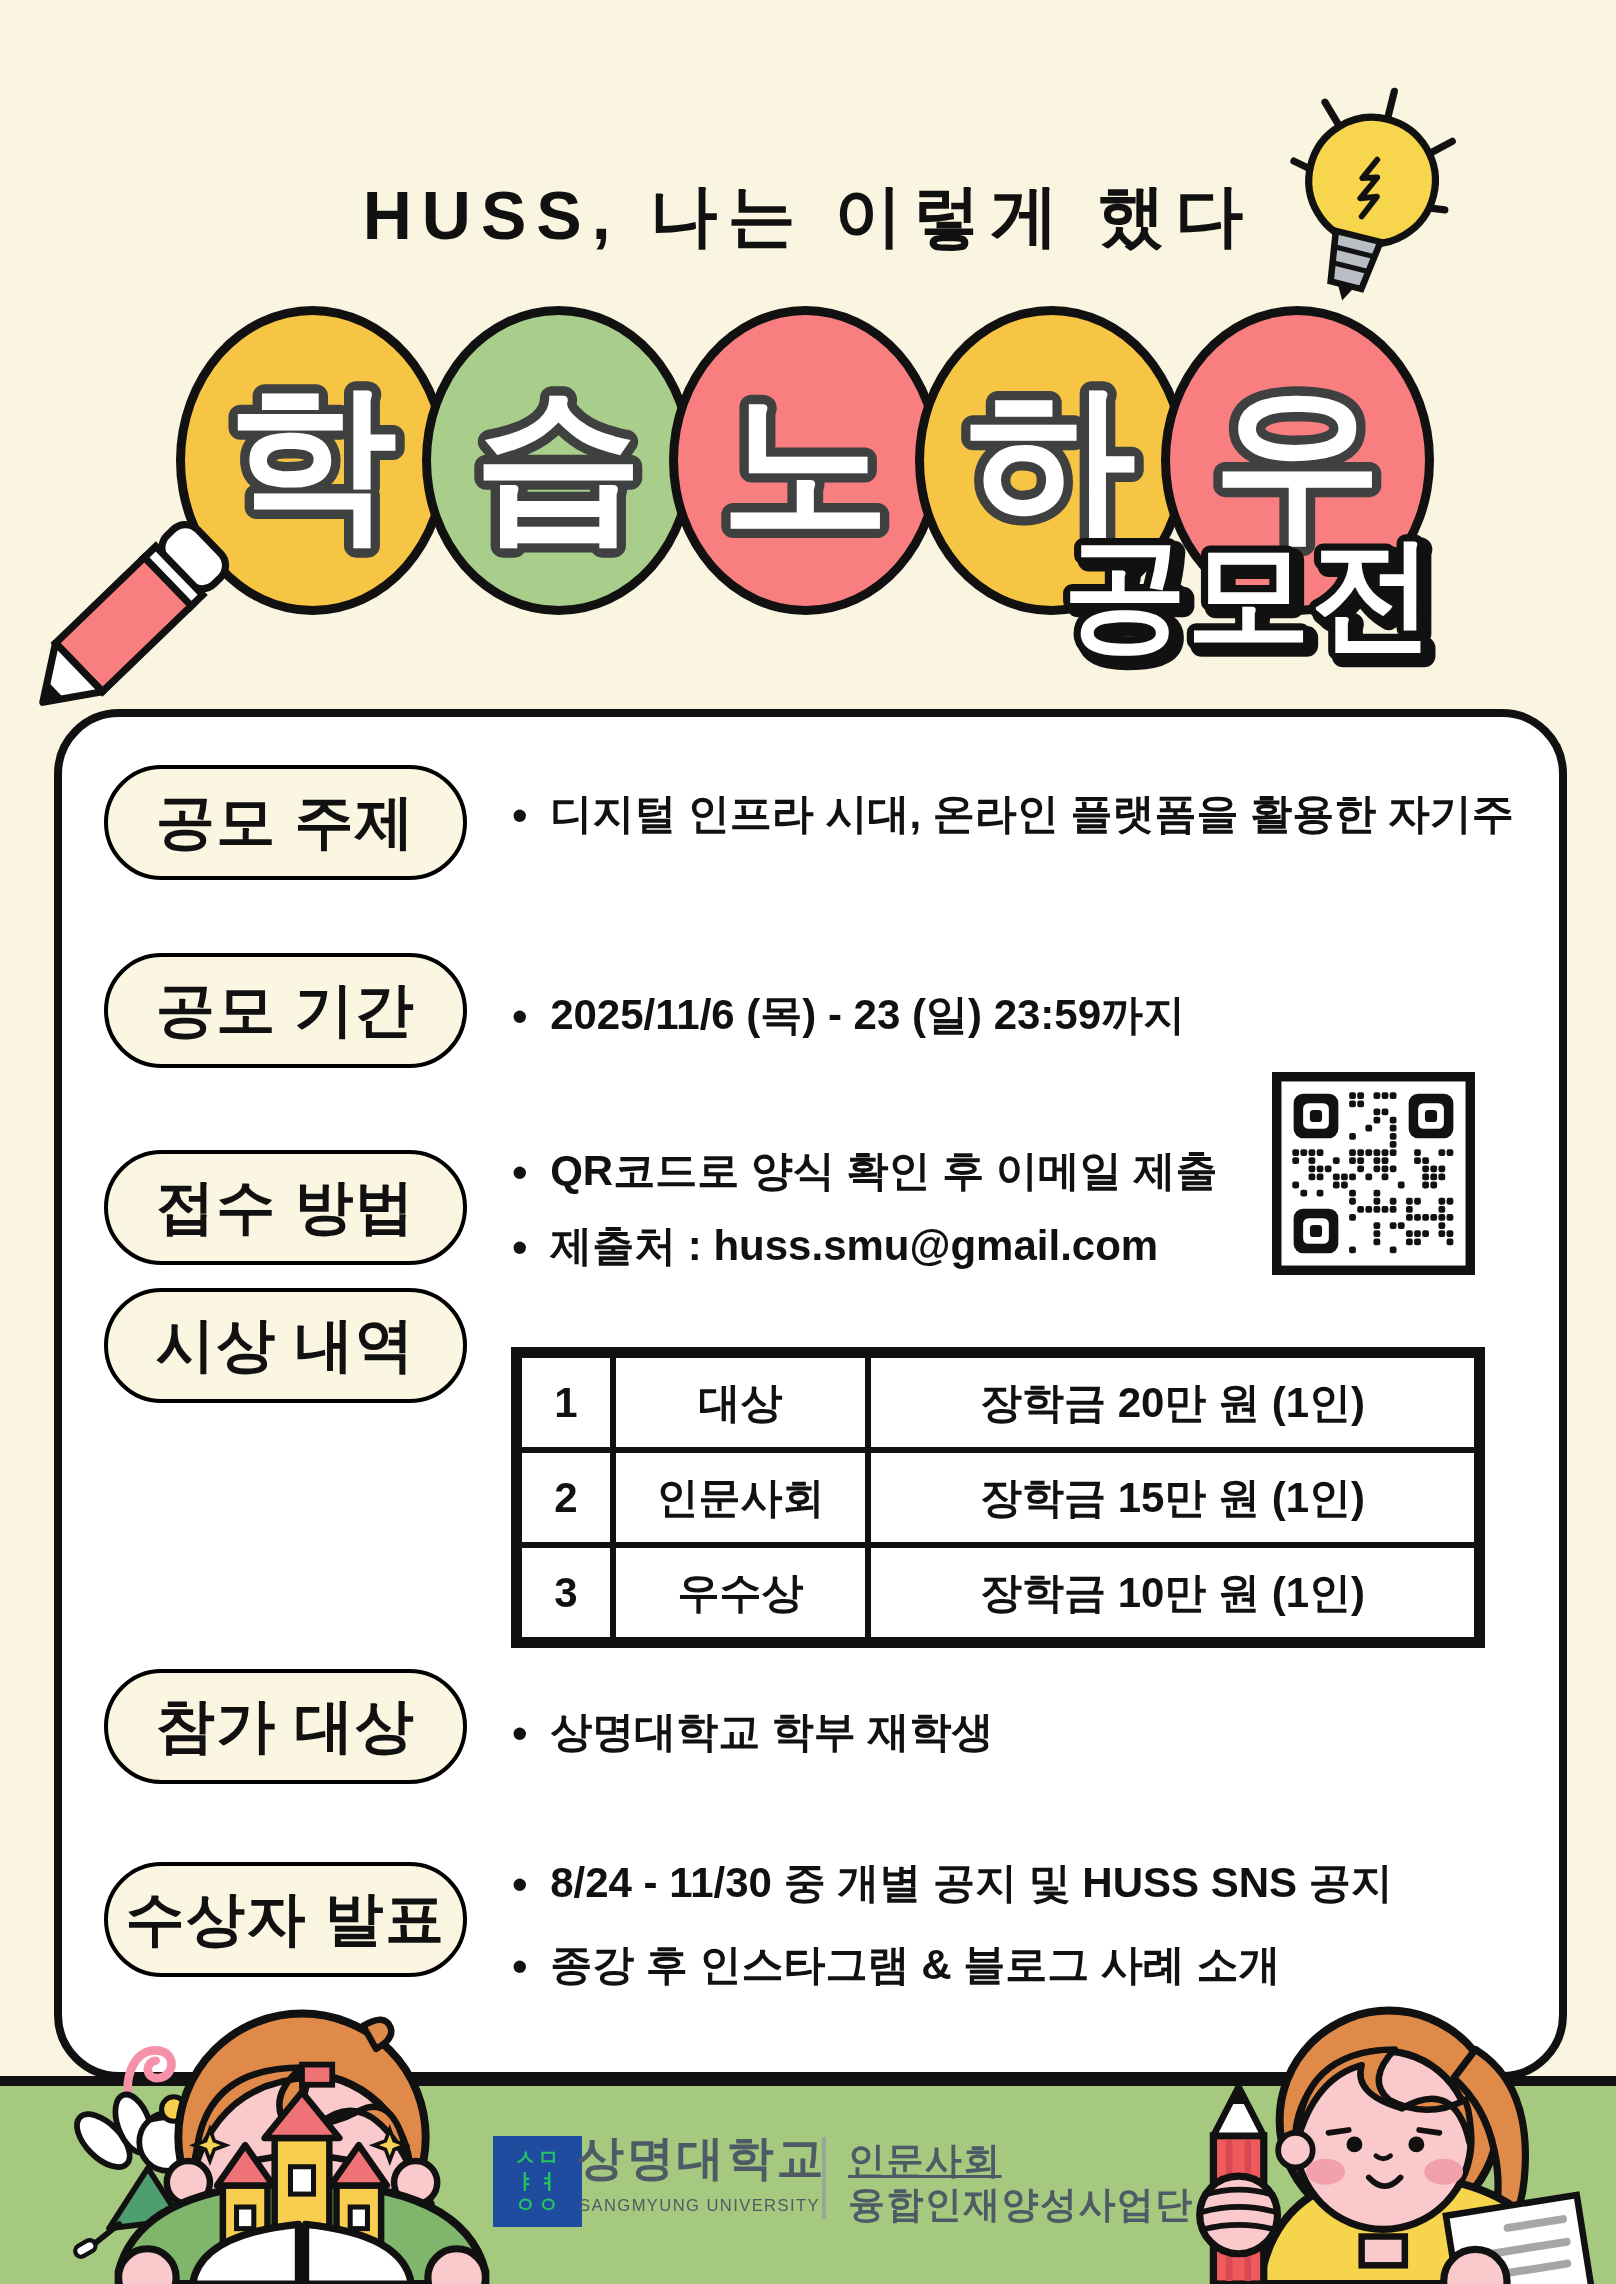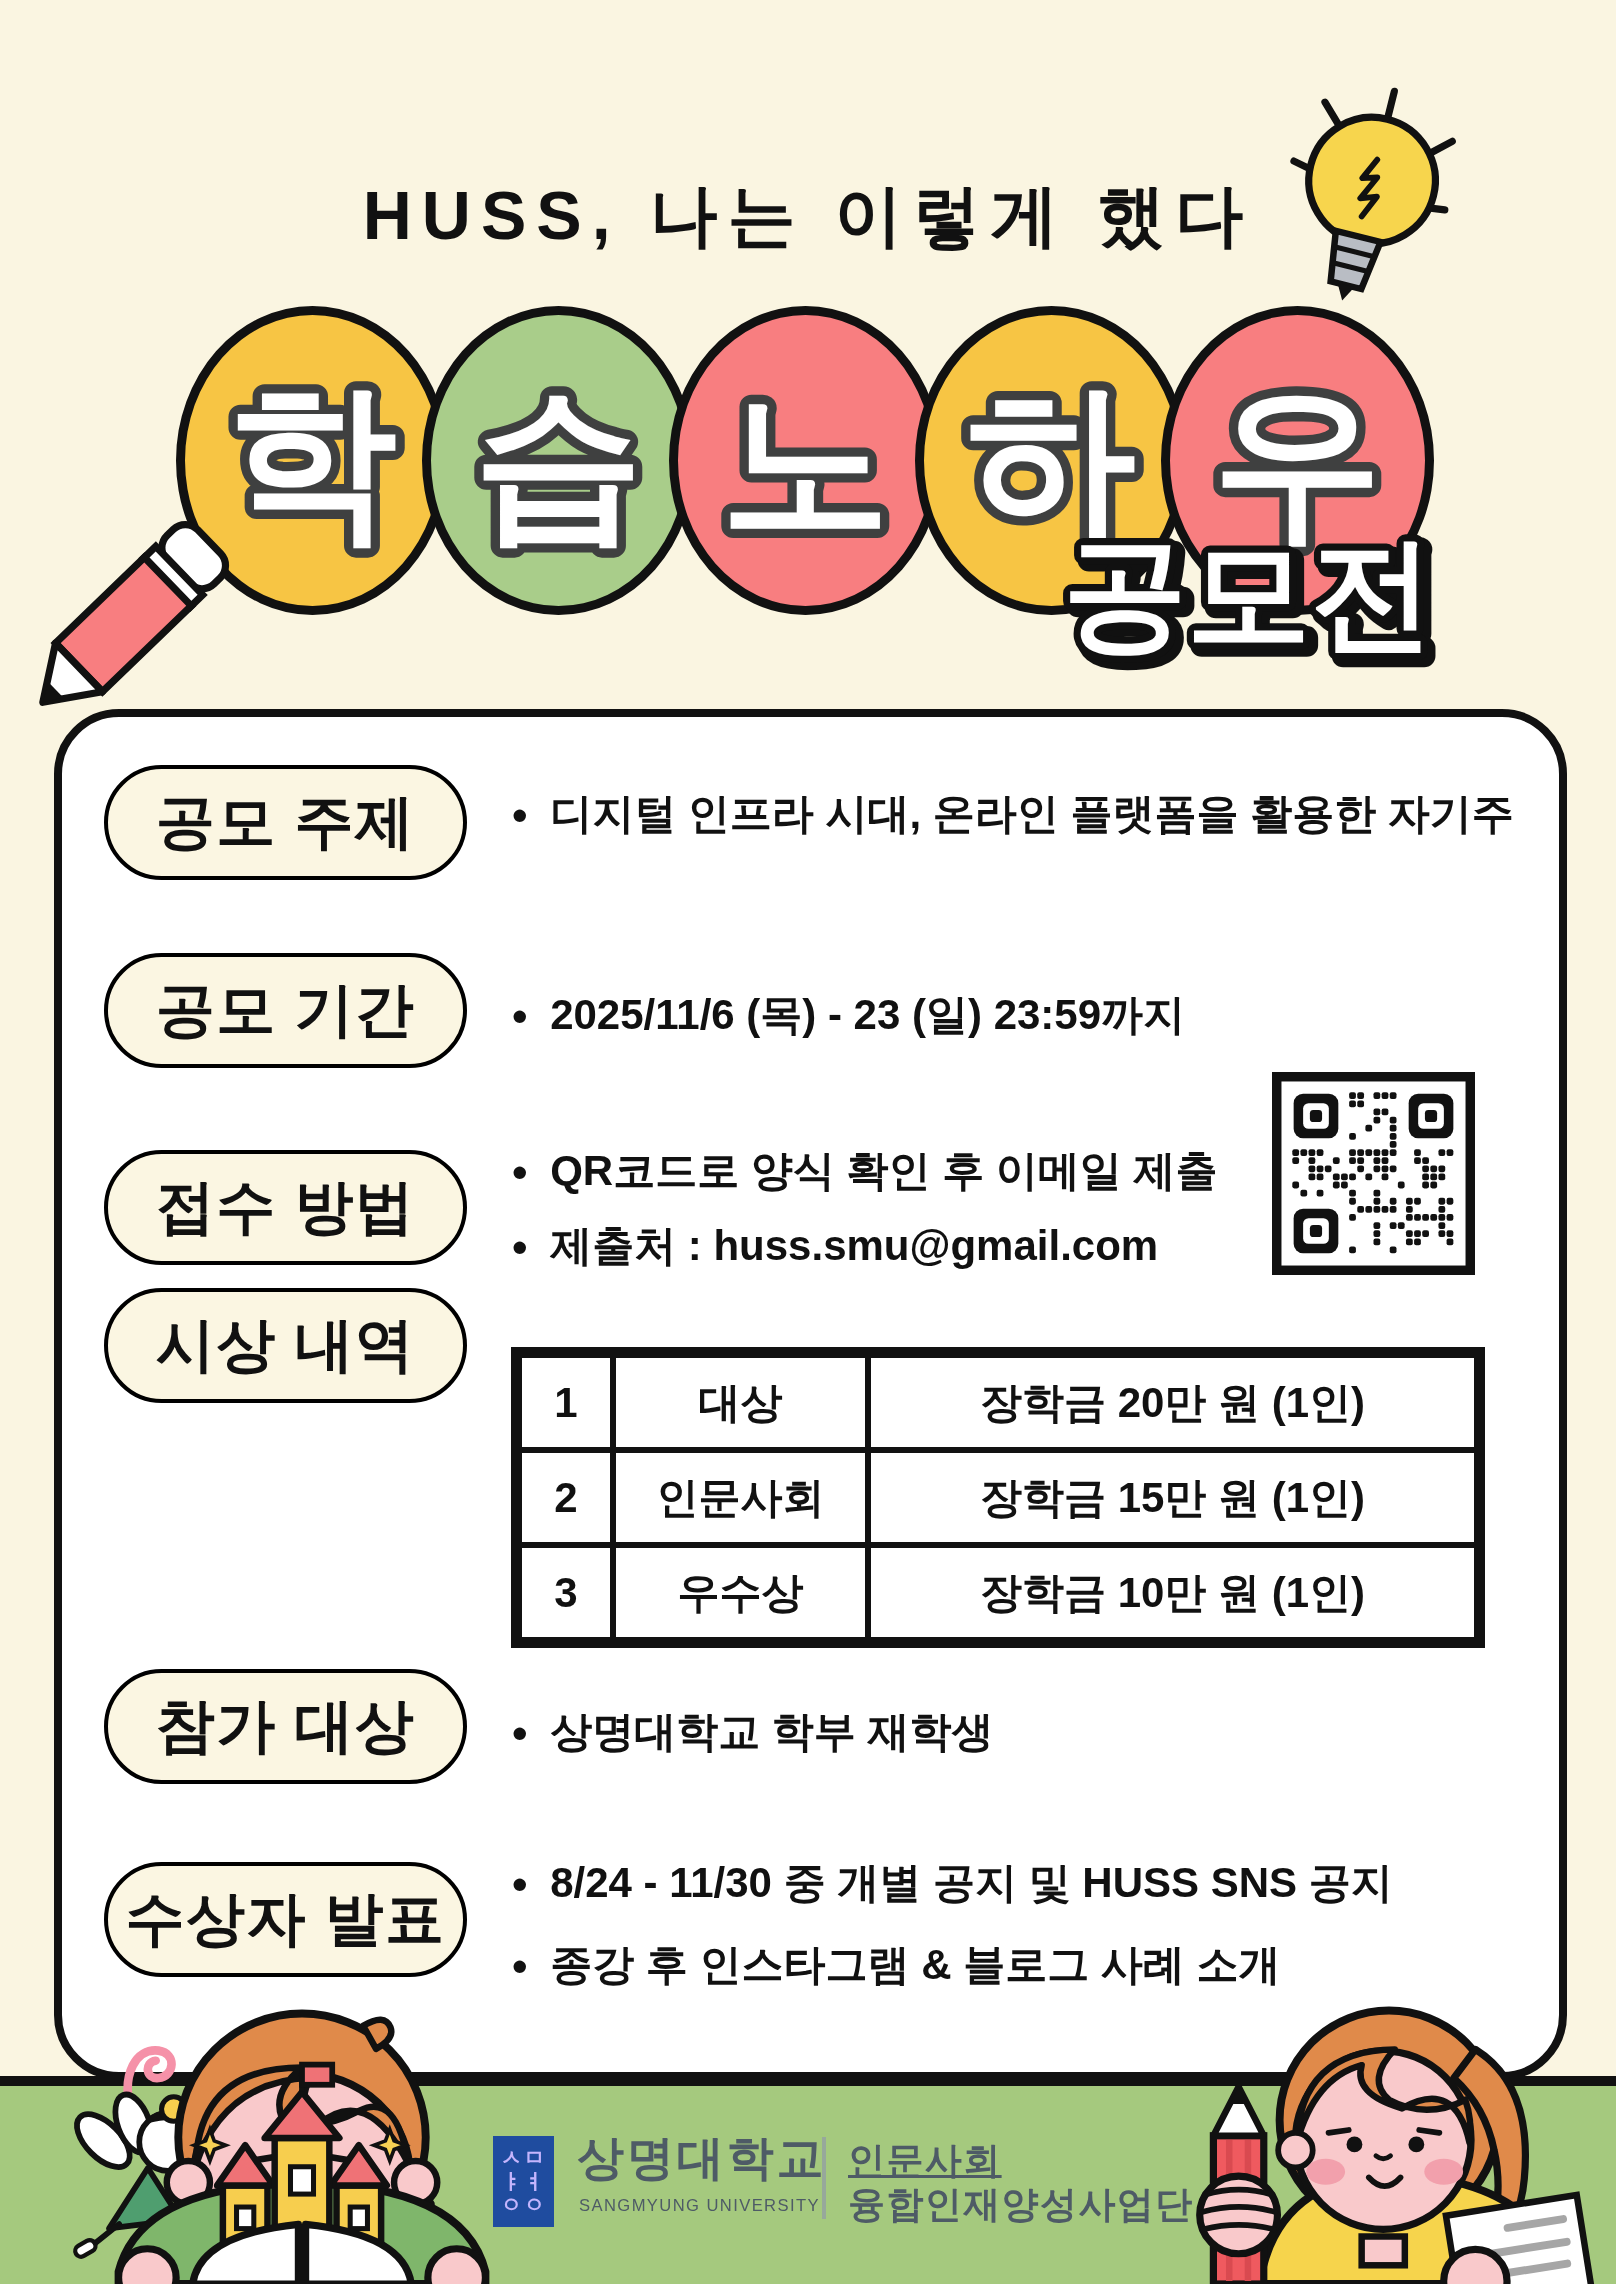--- a/index.html
+++ b/index.html
@@ -37,23 +37,23 @@
                 font-size:42px;font-weight:700;color:#111;white-space:nowrap;}
 
   
   .qr{position:absolute;left:1272px;top:1072px;width:203px;height:203px;z-index:2;background:#fff;}
 
   
   .band{position:absolute;left:0;top:2076px;width:1616px;height:208px;background:#A5C97E;
         border-top:10px solid #111;box-sizing:border-box;z-index:3;}
   .chr{z-index:4;}
 
-  .emblem{position:absolute;left:493px;top:2136px;width:61px;height:91px;background:#1F4C9F;
+  .emblem{position:absolute;left:493px;top:2136px;width:89px;height:91px;background:#1F4C9F;
           z-index:5;display:flex;flex-direction:column;align-items:center;justify-content:center;
-          color:#c4b5fd;font-weight:800;font-size:21.6px;line-height:1.1;letter-spacing:1.4px;}
+          color:#22c55e;font-weight:800;font-size:21.6px;line-height:1.1;letter-spacing:1.4px;}
   .logo-kr{position:absolute;left:577px;top:2127px;font-size:47px;font-weight:800;color:#4E5B66;z-index:5;letter-spacing:2.9px;}
   .logo-en{position:absolute;left:579px;top:2196px;font-size:16.6px;font-weight:400;color:#4E5B66;z-index:5;letter-spacing:1.4px;}
   .logo-div{position:absolute;left:822px;top:2137px;width:3.6px;height:82px;background:#97A89B;z-index:5;}
   .org1{position:absolute;left:848px;top:2136px;font-size:37px;font-weight:800;color:#4E5B66;z-index:5;letter-spacing:1.4px;text-decoration:underline;}
   .org2{position:absolute;left:848px;top:2180px;font-size:37px;font-weight:800;color:#4E5B66;z-index:5;letter-spacing:1.4px;}
 </style>
 </head>
 <body>
 
 <div class="poster">

